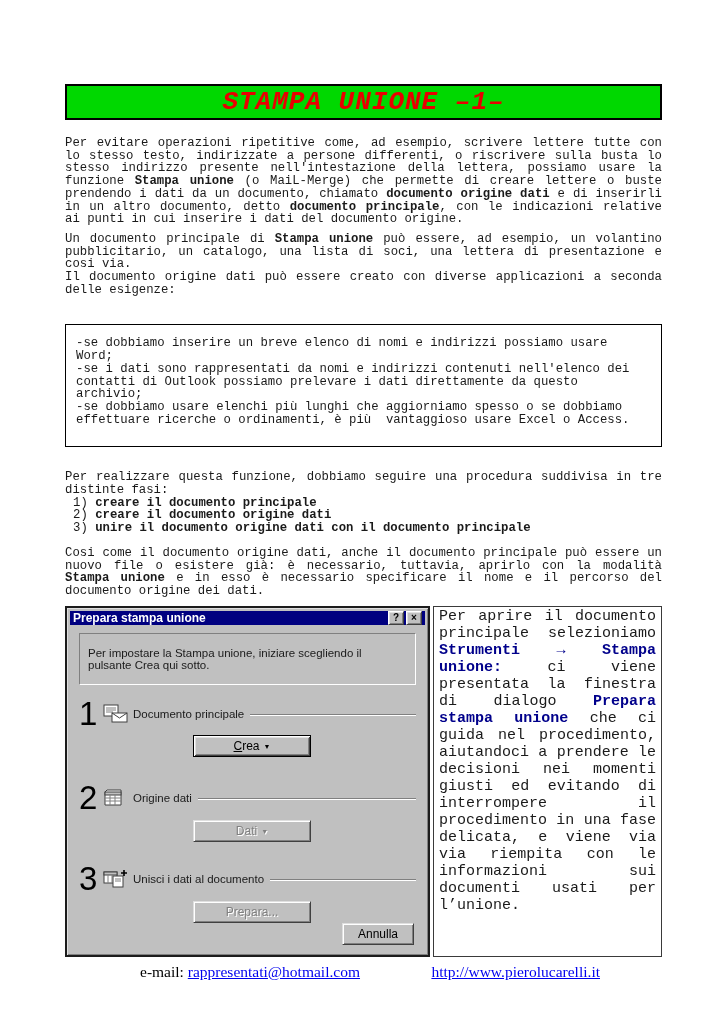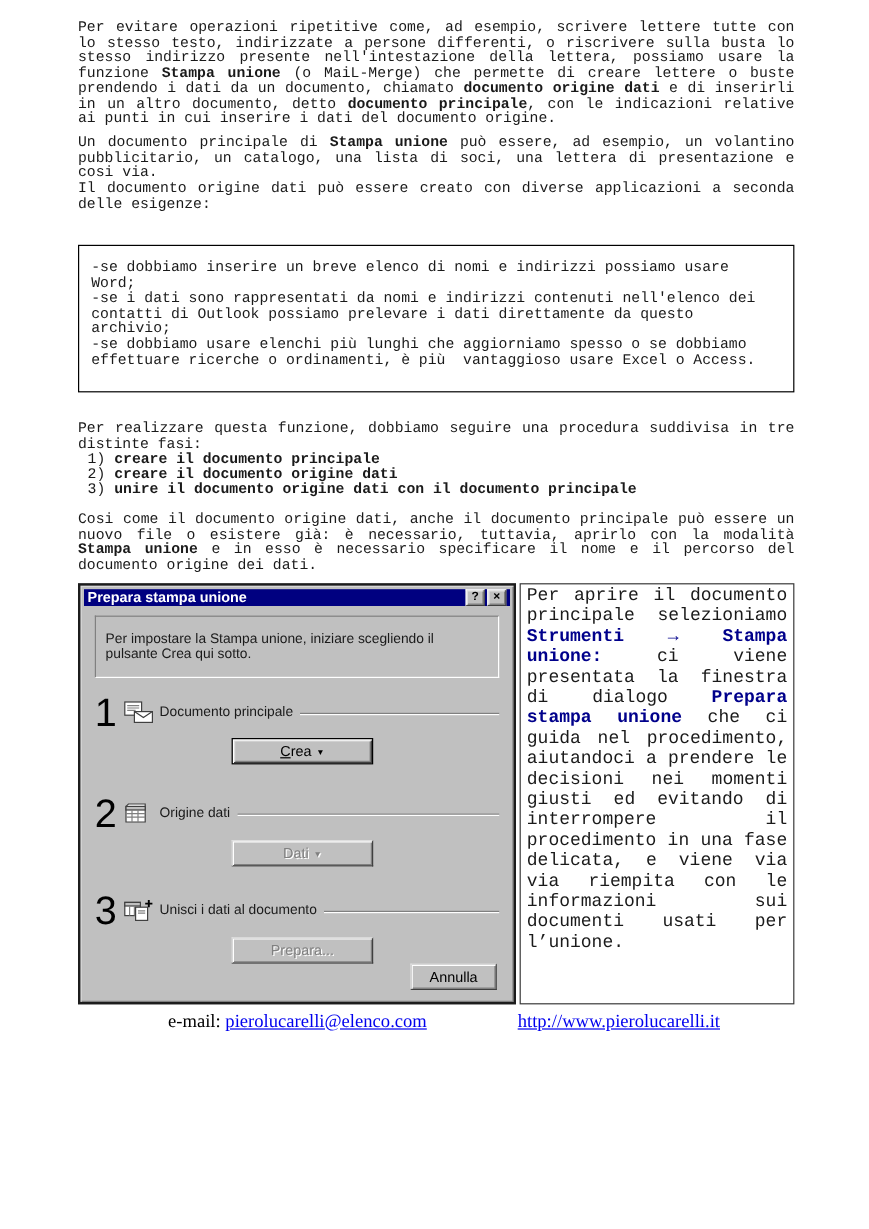--- a/index.html
+++ b/index.html
@@ -72,20 +72,23 @@
   .footer{margin:6px 62px 0 65px;display:flex;justify-content:space-between;align-items:baseline;
           font-family:"Liberation Serif","DejaVu Serif",serif;font-size:15.5px;color:#000;}
   .footer .left{padding-left:10px;}
   a.link{color:var(--link-blue,#0000EE);text-decoration:underline;cursor:pointer;}
 </style>
 </head>
 <body>
 
 <div class="content">
 
+  <div class="banner">
+    <span>STAMPA UNIONE –1–</span>
+  </div>
 
   <p class="mono just p1">Per evitare operazioni ripetitive come, ad esempio, scrivere lettere tutte con lo stesso testo, indirizzate a persone differenti, o riscrivere sulla busta lo stesso indirizzo presente nell'intestazione della lettera, possiamo usare la funzione <b>Stampa unione</b> (o MaiL-Merge) che permette di creare lettere o buste prendendo i dati da un documento, chiamato <b>documento origine dati</b> e di inserirli in un altro documento, detto <b>documento principale</b>, con le indicazioni relative ai punti in cui inserire i dati del documento origine.</p>
   <p class="mono just p2">Un documento principale di <b>Stampa unione</b> può essere, ad esempio, un volantino pubblicitario, un catalogo, una lista di soci, una lettera di presentazione e cosi via.<br>Il documento origine dati può essere creato con diverse applicazioni a seconda delle esigenze:</p>
 
   <div class="options-box">
     <div class="mono prewrap">-se dobbiamo inserire un breve elenco di nomi e indirizzi possiamo usare Word;
 -se i dati sono rappresentati da nomi e indirizzi contenuti nell'elenco dei contatti di Outlook possiamo prelevare i dati direttamente da questo  archivio;
 -se dobbiamo usare elenchi più lunghi che aggiorniamo spesso o se dobbiamo effettuare ricerche o ordinamenti, è più  vantaggioso usare Excel o Access.</div>
   </div>
 
@@ -176,17 +179,17 @@
         <div class="cancel-row">
           <button class="btn95">Annulla</button>
         </div>
       </div>
     </div>
 
     <div class="side-box">Per aprire il documento principale selezioniamo <b>Strumenti → Stampa unione:</b> ci viene presentata la finestra di dialogo <b>Prepara stampa unione</b> che ci guida nel procedimento, aiutandoci a prendere le decisioni nei momenti giusti ed evitando di interrompere il procedimento in una fase delicata, e viene via via riempita con le informazioni sui documenti usati per l’unione.</div>
   </div>
 
   <div class="footer">
-    <span class="left"><span>e-mail:</span> <a class="link">pierolucarelli@elenco.com</a></span>
+    <span class="left"><span>e-mail:</span> <a class="link">rappresentati@hotmail.com</a></span>
     <a class="link">http://www.pierolucarelli.it</a>
   </div>
 
 </div>
 
 </body></html>

